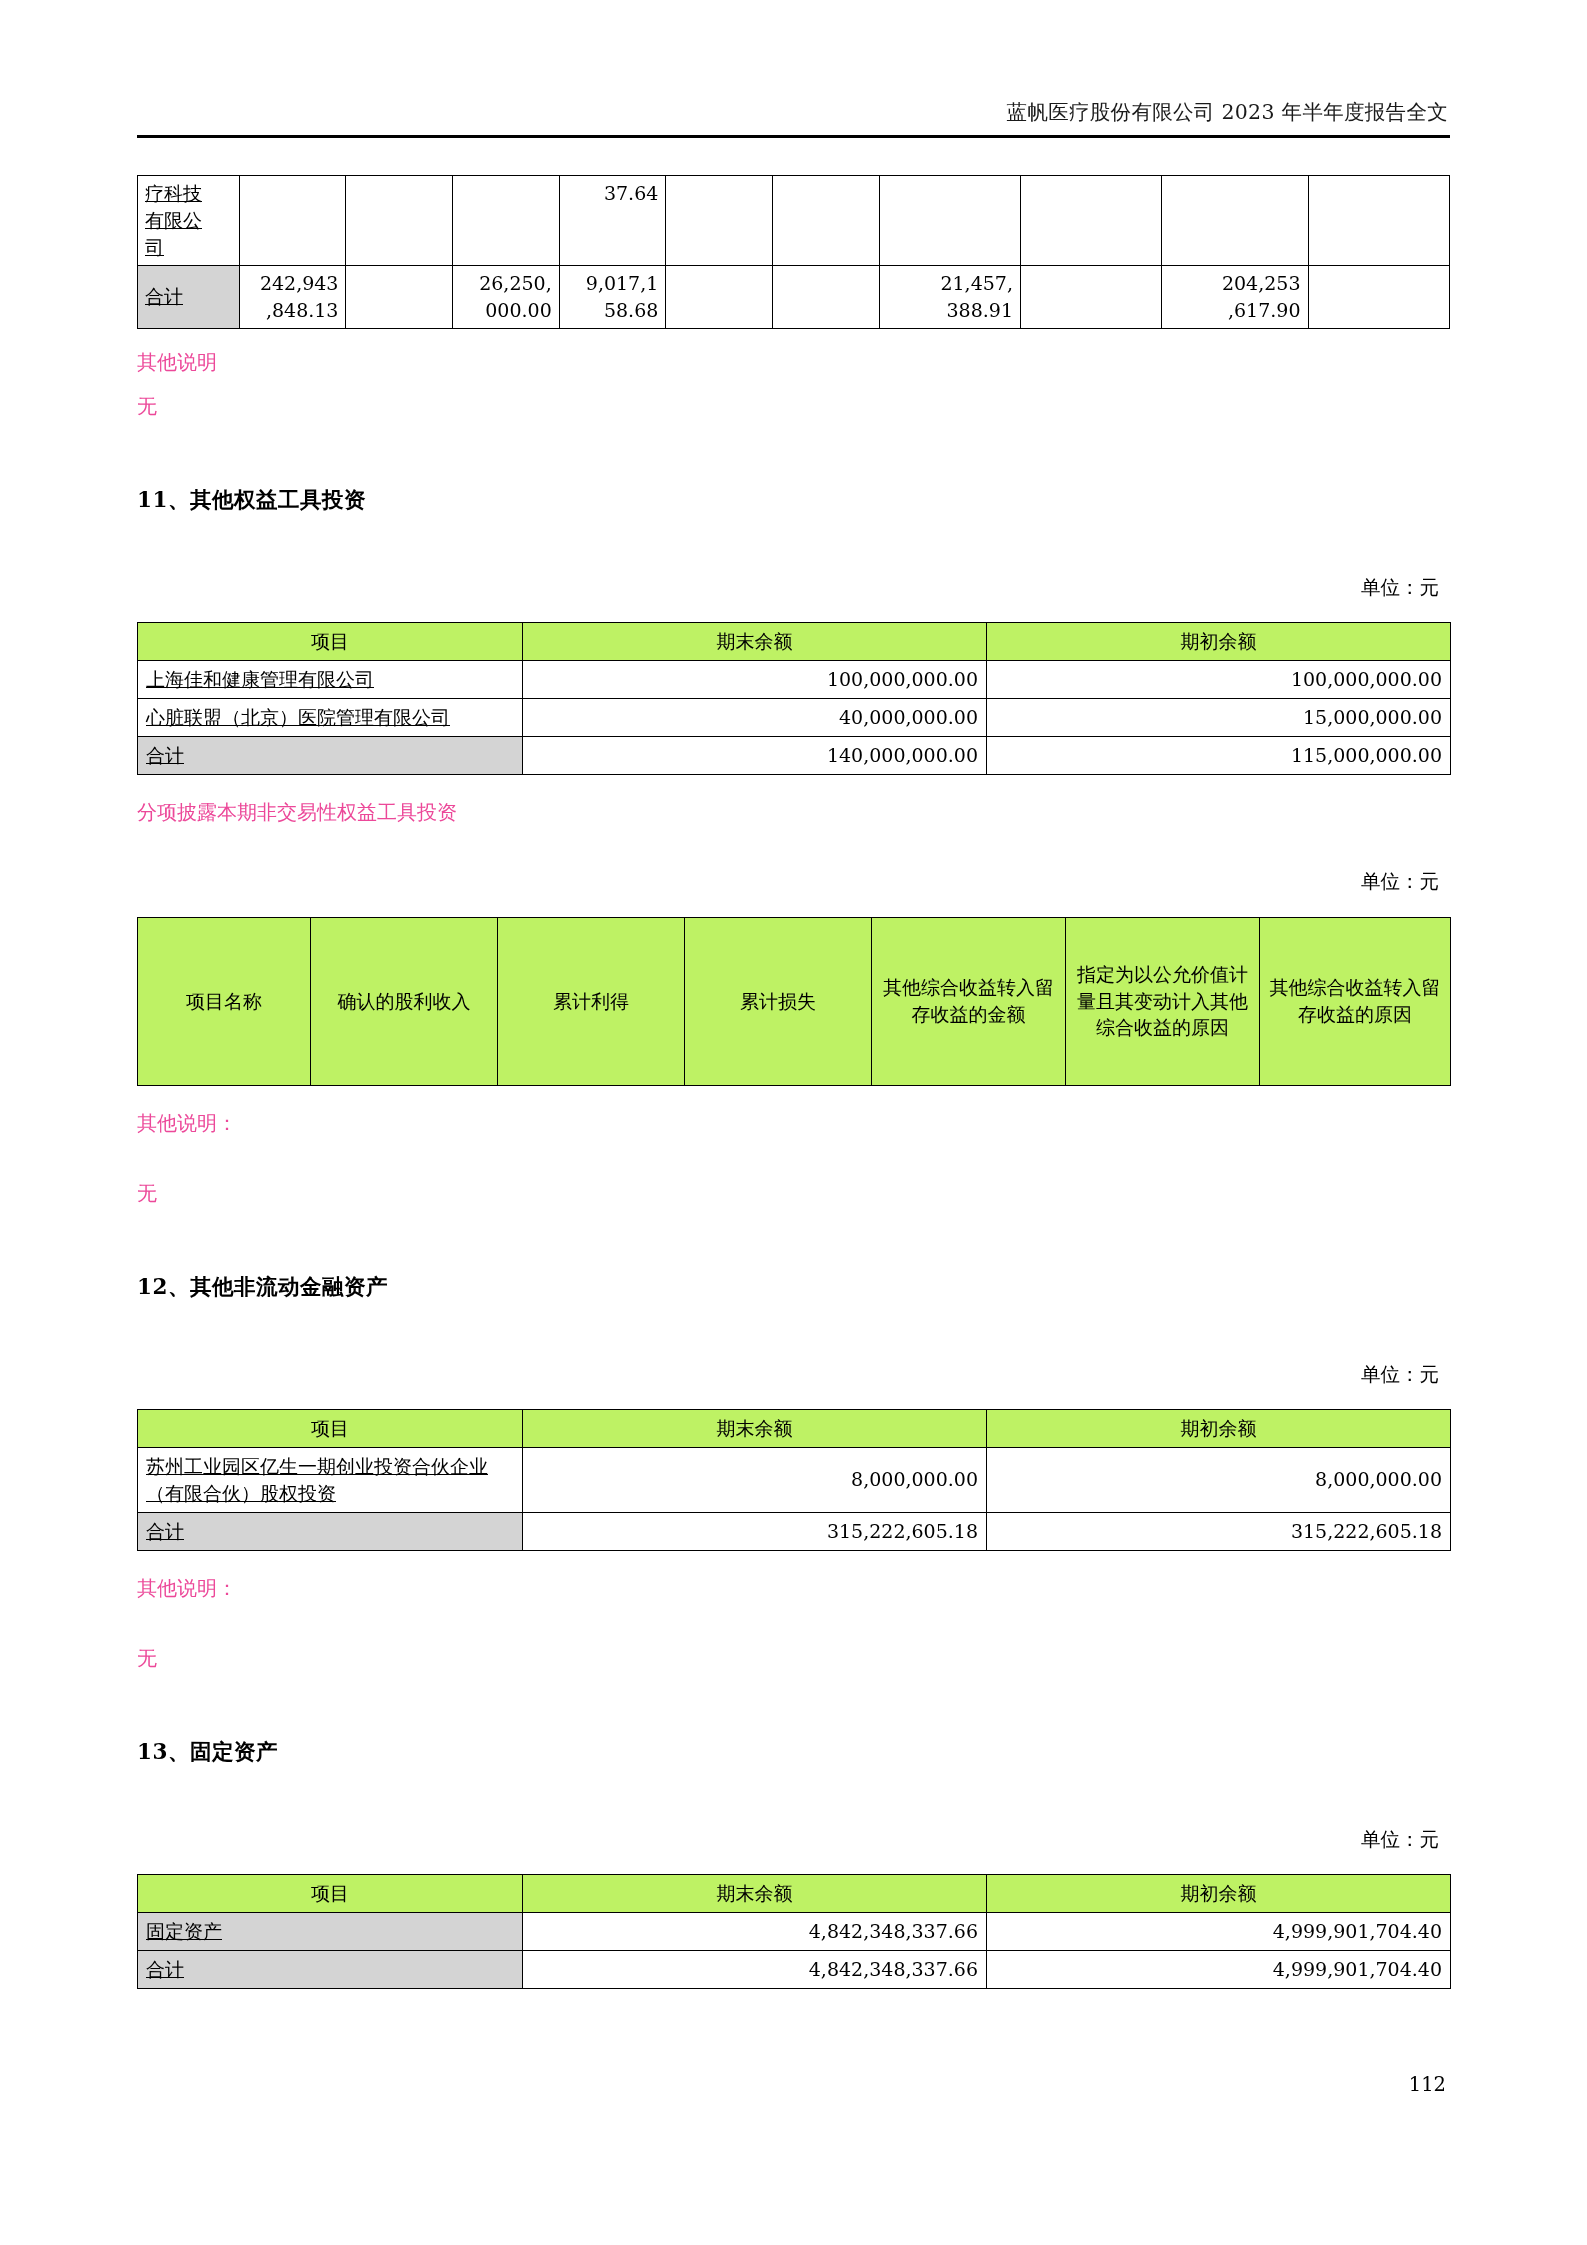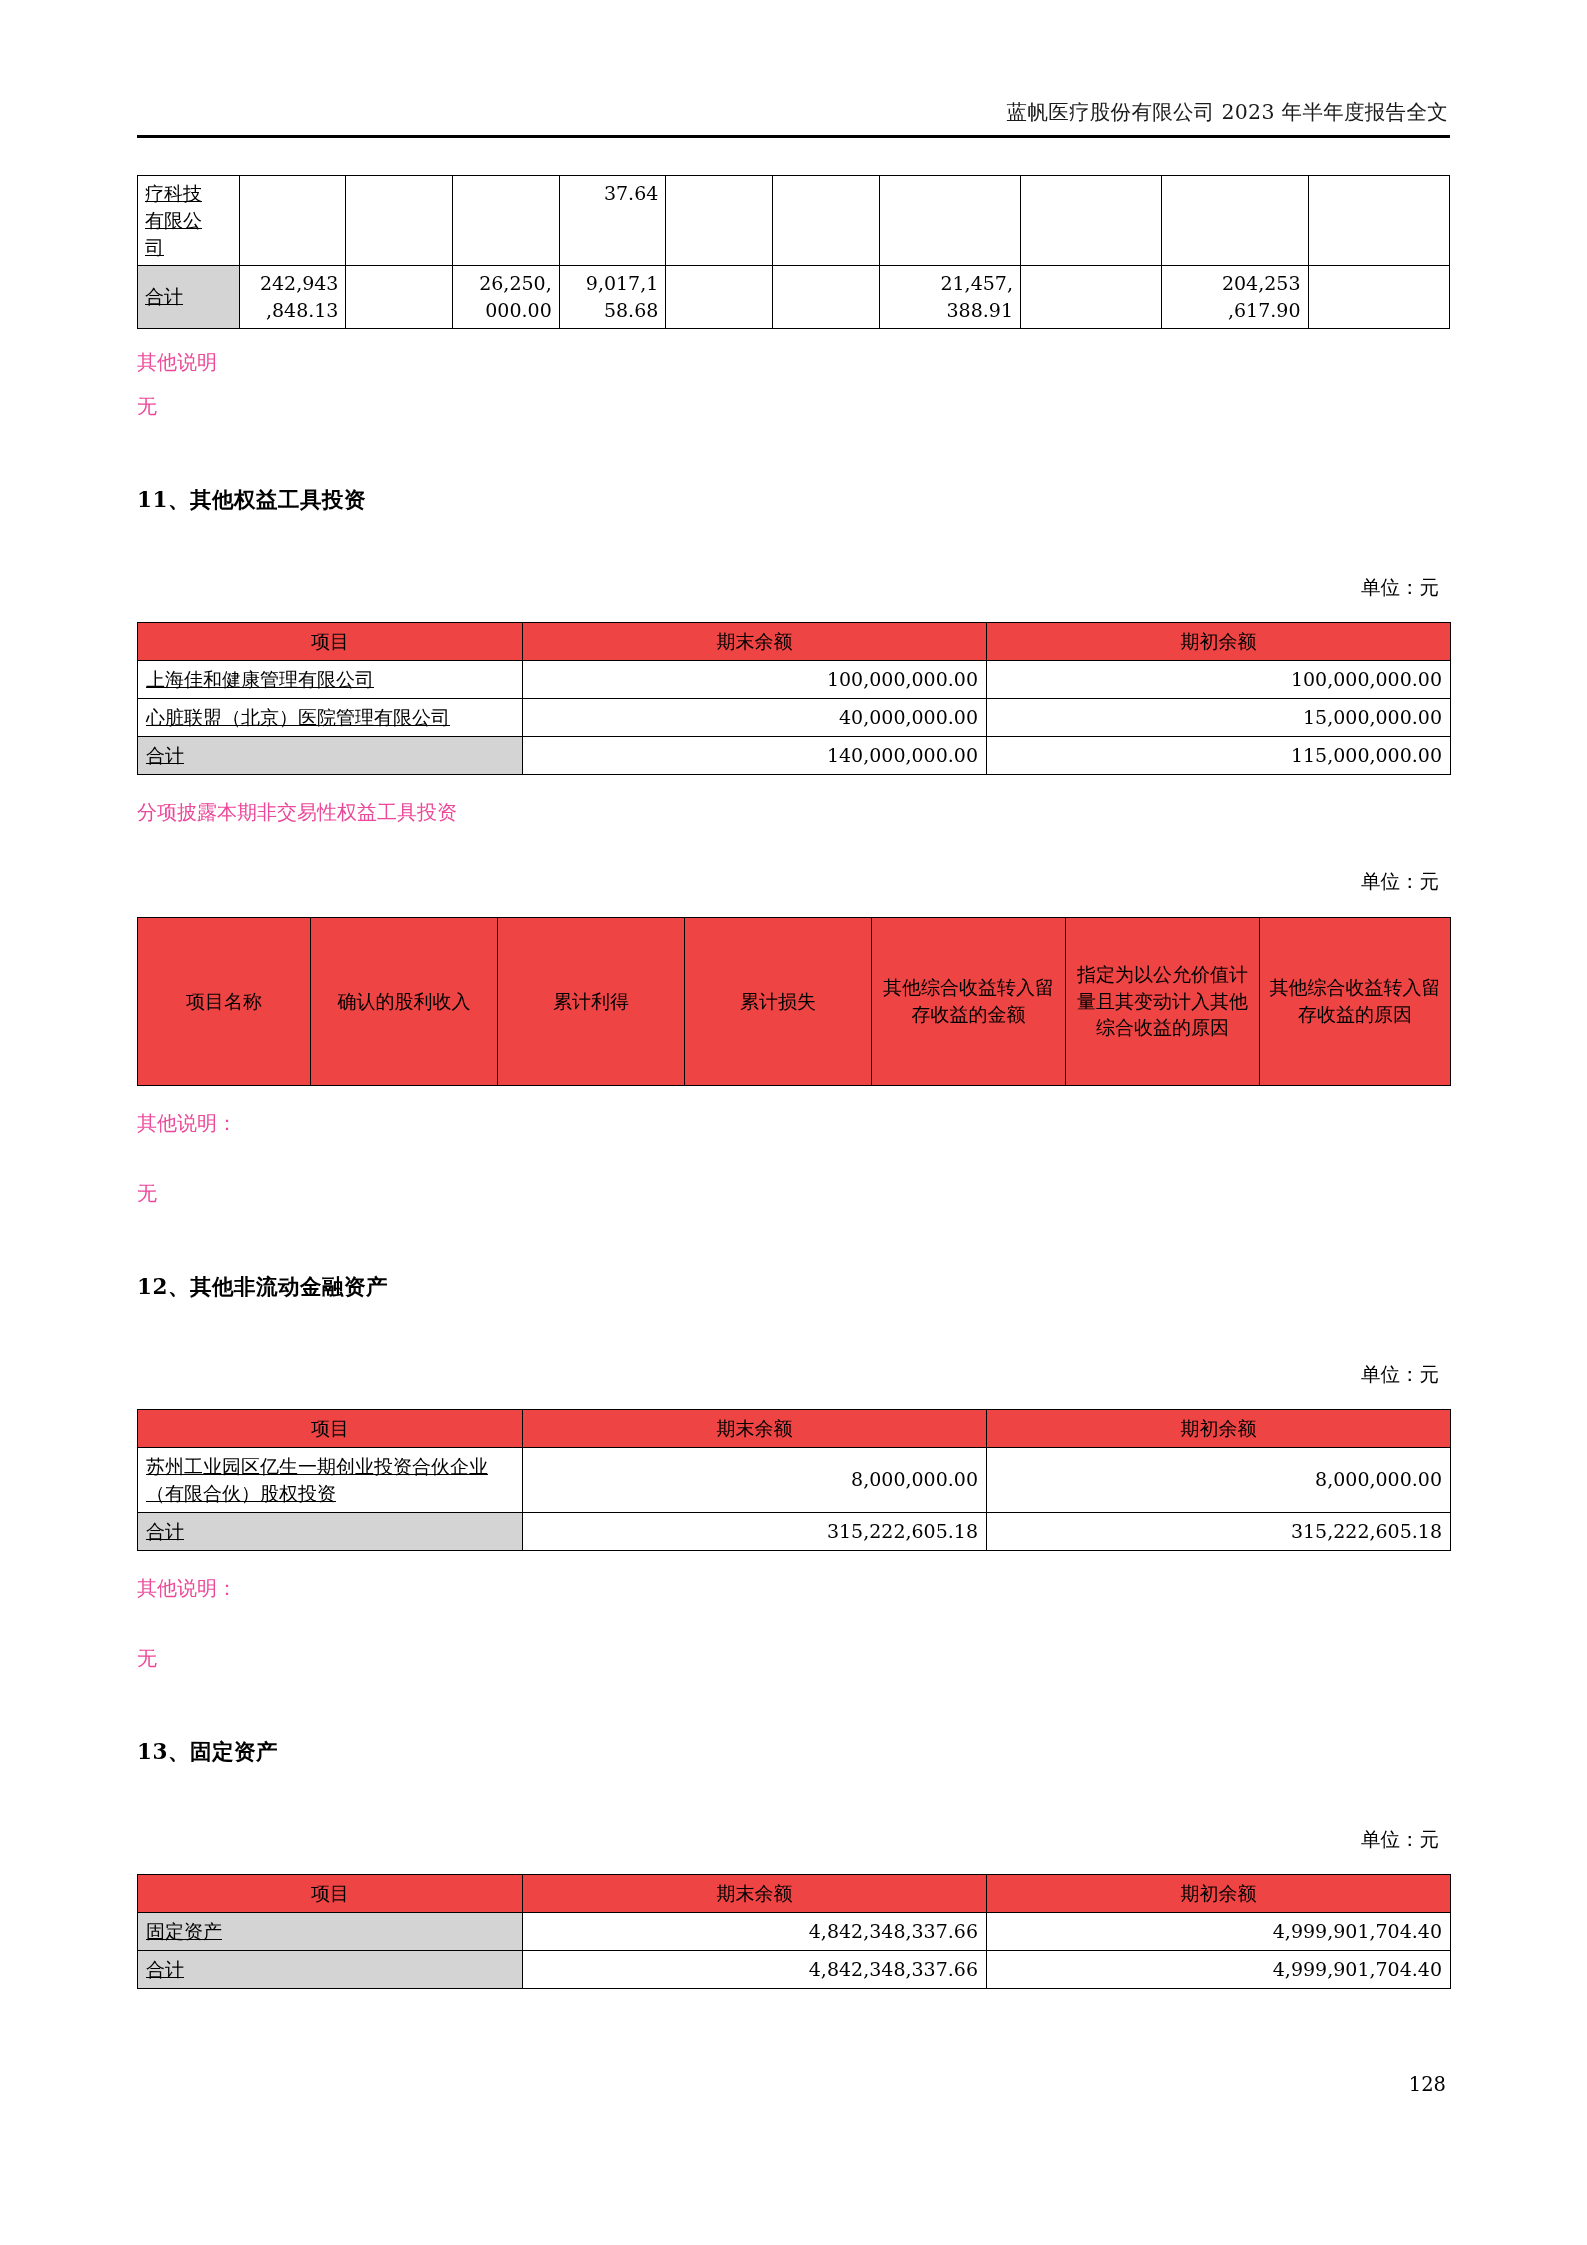--- a/index.html
+++ b/index.html
@@ -63,21 +63,21 @@
     font-weight: normal;
     font-size: 19px;
     line-height: 1.42;
     vertical-align: middle;
     padding: 5px 8px;
     word-wrap: break-word;
     overflow-wrap: break-word;
   }
   .shaded { background: #d4d4d4; }
   .hdr-cell {
-    background: #ef4444;
+    background: #bef264;
     text-align: center;
     vertical-align: middle;
   }
   .num { text-align: right; }
   .lft { text-align: left; text-decoration: underline; }
 
   
   .tbl-top td { height: 1px; padding: 4px 7px; font-size: 19px; }
   .tbl-top .rowtall { height: 86px; vertical-align: top; }
 
@@ -347,15 +347,15 @@
         <tr>
           <td class="lft shaded">合计</td>
           <td class="num">4,842,348,337.66</td>
           <td class="num">4,999,901,704.40</td>
         </tr>
       </tbody>
     </table>
 
   </div>
 
-  <div class="page-number">128</div>
+  <div class="page-number">112</div>
 
 </div>
 
 </body></html>

